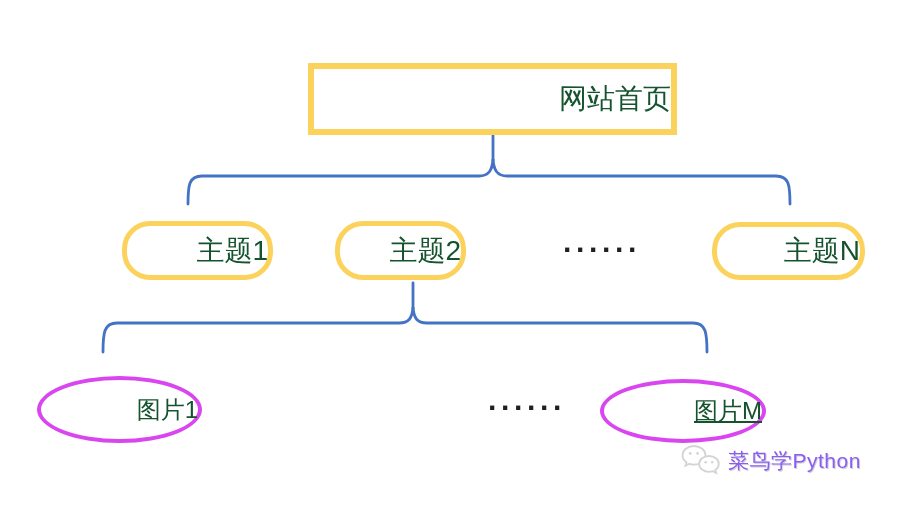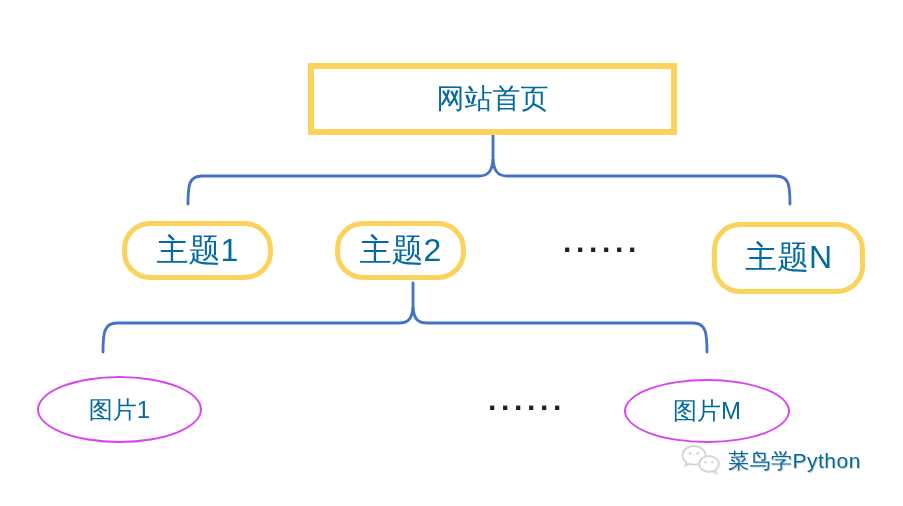--- a/index.html
+++ b/index.html
@@ -7,59 +7,59 @@
     width:903px;height:506px;
     background:#ffffff;
     font-family:"Liberation Sans","DejaVu Sans",sans-serif;
     position:relative;
     overflow:hidden;
   }
   .canvas{position:absolute;inset:0;width:903px;height:506px;}
   .connector-layer{position:absolute;left:0;top:0;z-index:1;}
   .node{
     position:absolute;
-    display:flex;align-items:center;justify-content:center;
+    display:flex;align-items:center;justify-content:flex-end;
     background:#ffffff;
-    color:#0369a1;
+    color:#14532d;
     z-index:2;
     box-sizing:border-box;
     white-space:nowrap;
   }
   .node-rect{
     border:6px solid #FBD35C;
     font-size:28px;
   }
   .node-round{
     border:5px solid #FBD35C;
     border-radius:28px;
-    font-size:32px;
+    font-size:28px;
   }
   .node-ellipse{
-    border:2px solid #d946ef;
+    border:4px solid #d946ef;
     border-radius:50%;
     font-size:24px;
   }
   .dots{
     position:absolute;
     display:flex;align-items:center;justify-content:center;
     color:#1f1f1f;
     font-weight:700;
     font-size:30px;
     letter-spacing:3px;
     z-index:2;
   }
   .watermark{
     position:absolute;
     left:680px;top:444px;
     display:flex;align-items:center;gap:6px;
     z-index:2;
   }
   .watermark-text{
     font-size:21px;
-    color:#0369a1;
+    color:#8b5cf6;
     text-shadow:1px 1px 0 #cfcfcf;
     letter-spacing:0.5px;
   }
 </style>
 </head>
 <body>
 
 <div class="canvas">
 
   <svg class="connector-layer" width="903" height="506" viewBox="0 0 903 506">
@@ -85,31 +85,31 @@
 
   <div class="node node-round" style="left:122px;top:221px;width:151px;height:59px;">
     <span>主题1</span>
   </div>
   <div class="node node-round" style="left:335px;top:221px;width:131px;height:59px;">
     <span>主题2</span>
   </div>
   <div class="dots" style="left:552px;top:226px;width:100px;height:48px;">
     <span>······</span>
   </div>
-  <div class="node node-round" style="left:712px;top:222px;width:153px;height:72px;">
+  <div class="node node-round" style="left:712px;top:222px;width:153px;height:58px;">
     <span>主题N</span>
   </div>
 
   <div class="node node-ellipse" style="left:37px;top:376px;width:165px;height:67px;">
     <span>图片1</span>
   </div>
   <div class="dots" style="left:472px;top:384px;width:110px;height:48px;">
     <span>······</span>
   </div>
-  <div class="node node-ellipse" style="left:624px;top:379px;width:166px;height:64px;">
+  <div class="node node-ellipse" style="left:600px;top:379px;width:166px;height:64px;text-decoration:underline;">
     <span>图片M</span>
   </div>
 
   <div class="watermark">
     <svg width="42" height="34" viewBox="0 0 42 34">
       <g stroke="#d4d4d4" stroke-width="1.8" fill="#ffffff">
         <path d="M14,2 C7.5,2 2.5,6.2 2.5,11.3 C2.5,14.2 4.1,16.7 6.6,18.4 L5.5,21.8 L9.5,19.8 C10.9,20.3 12.4,20.6 14,20.6 C20.5,20.6 25.5,16.4 25.5,11.3 C25.5,6.2 20.5,2 14,2 Z"></path>
         <path d="M29,12 C23.5,12 19.2,15.5 19.2,19.9 C19.2,24.3 23.5,27.8 29,27.8 C30.3,27.8 31.6,27.6 32.7,27.2 L36.2,29 L35.2,26 C37.3,24.6 38.8,22.4 38.8,19.9 C38.8,15.5 34.5,12 29,12 Z"></path>
       </g>
       <g fill="#d4d4d4">

